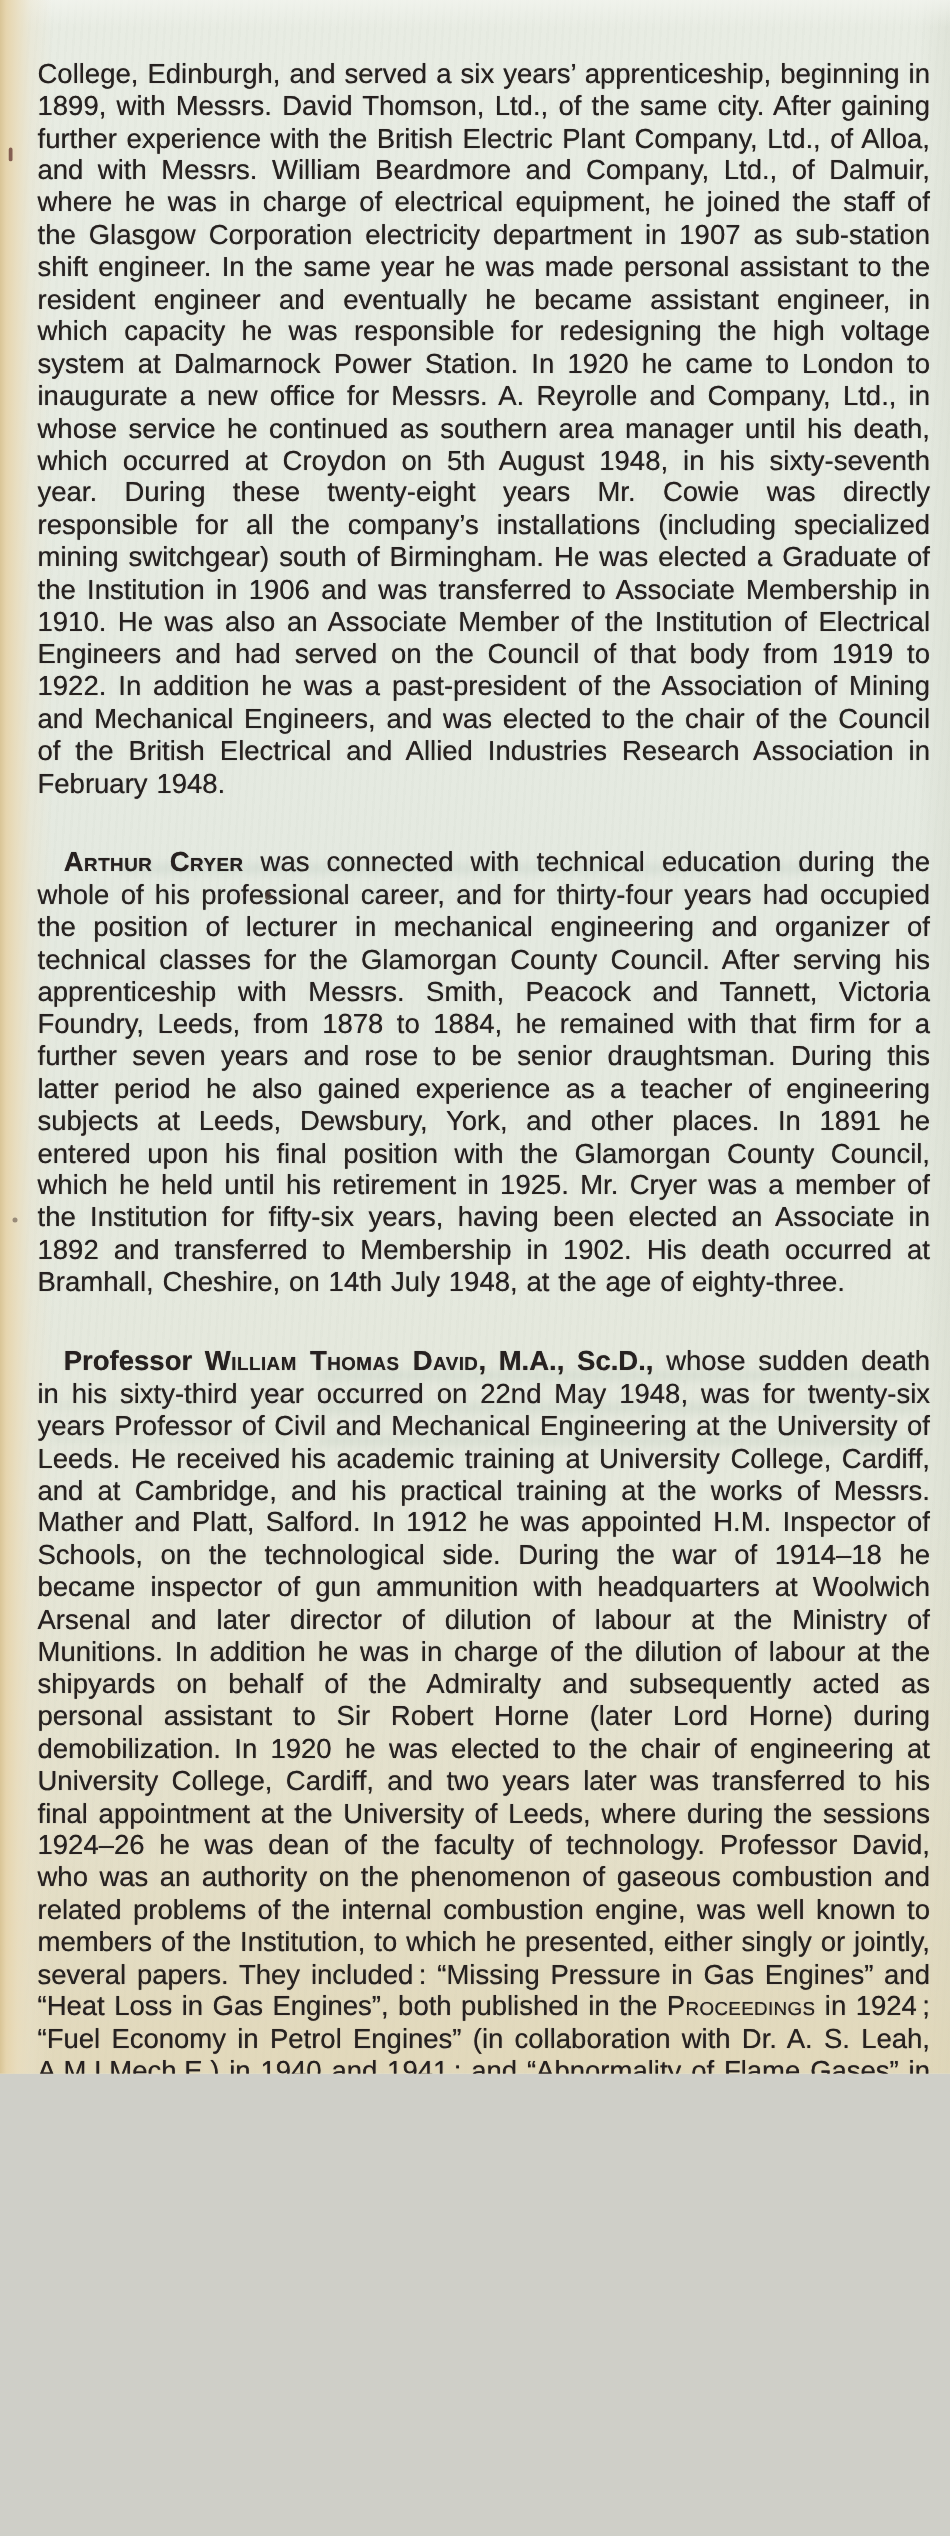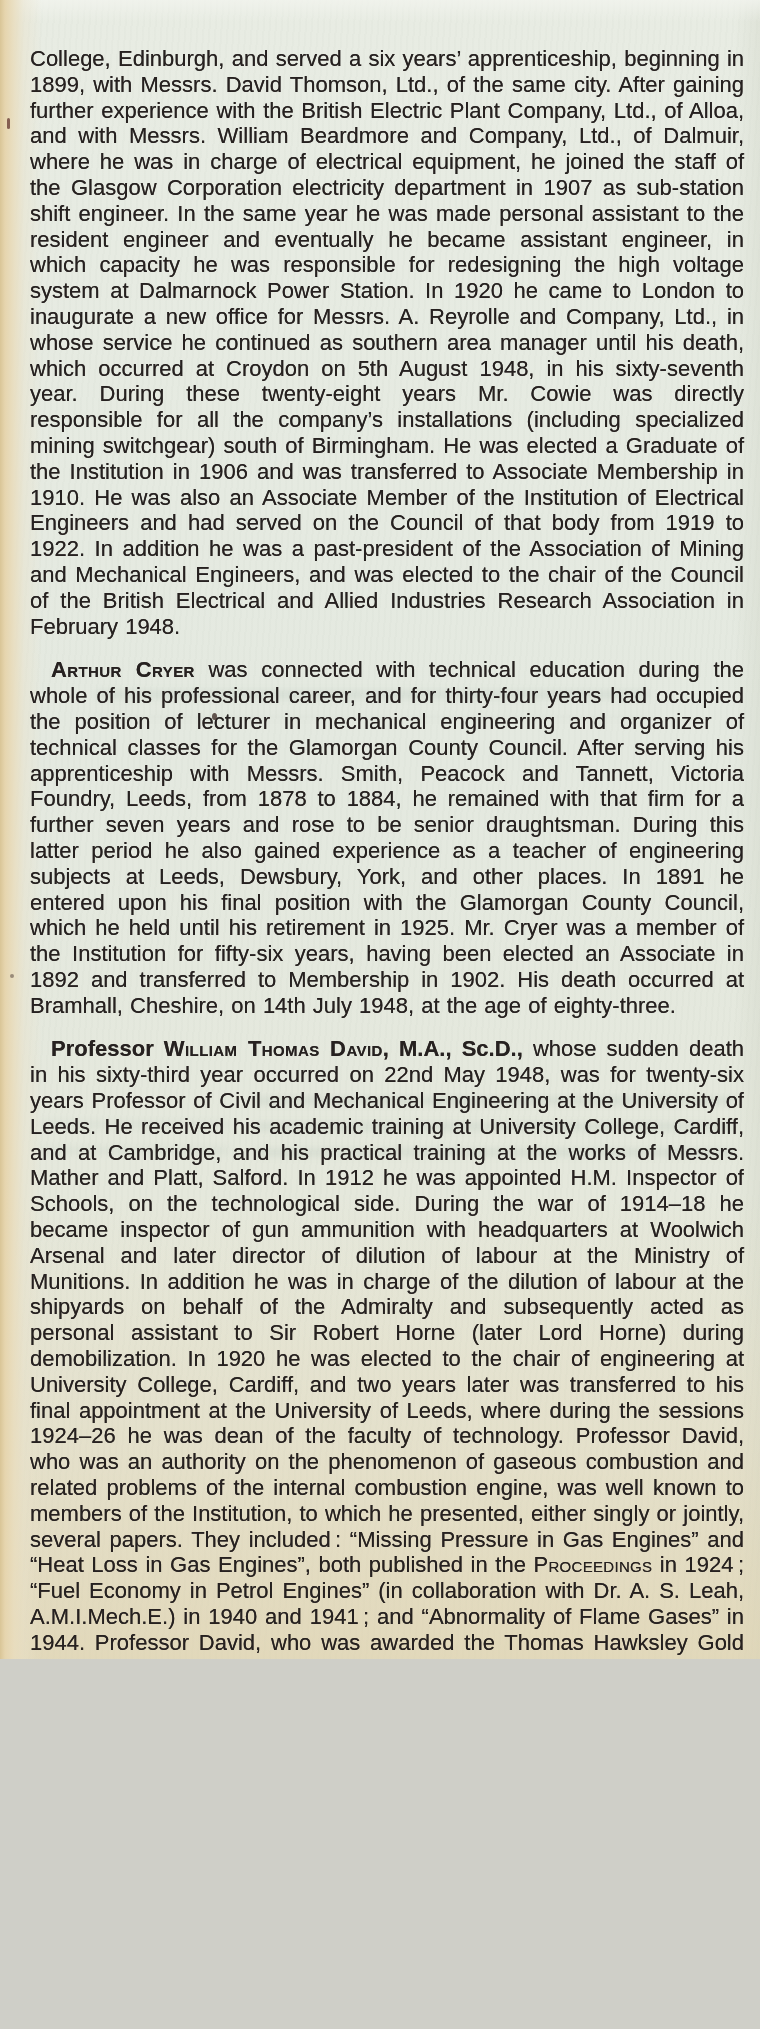--- a/index.html
+++ b/index.html
@@ -35,21 +35,21 @@
     color: #262120;
     font-size: 22px;
     line-height: 25.8px;
     text-align: justify;
     word-spacing: 1px;
     hyphens: auto;
     -webkit-hyphens: auto;
     text-shadow: 0 0 0.6px rgba(38,30,28,0.75);
   }
   .para { margin: 0; }
-  .para.spaced { margin-top: 18px; }
+  .para.spaced { margin-top: 38px; }
   .para.indent { text-indent: 21px; }
   .name-sc {
     font-variant-caps: small-caps;
     font-weight: 700;
     letter-spacing: 0.4px;
   }
   .bold { font-weight: 700; }
   .journal-sc { font-variant-caps: small-caps; letter-spacing: 0.3px; }
   
   .bleed {

